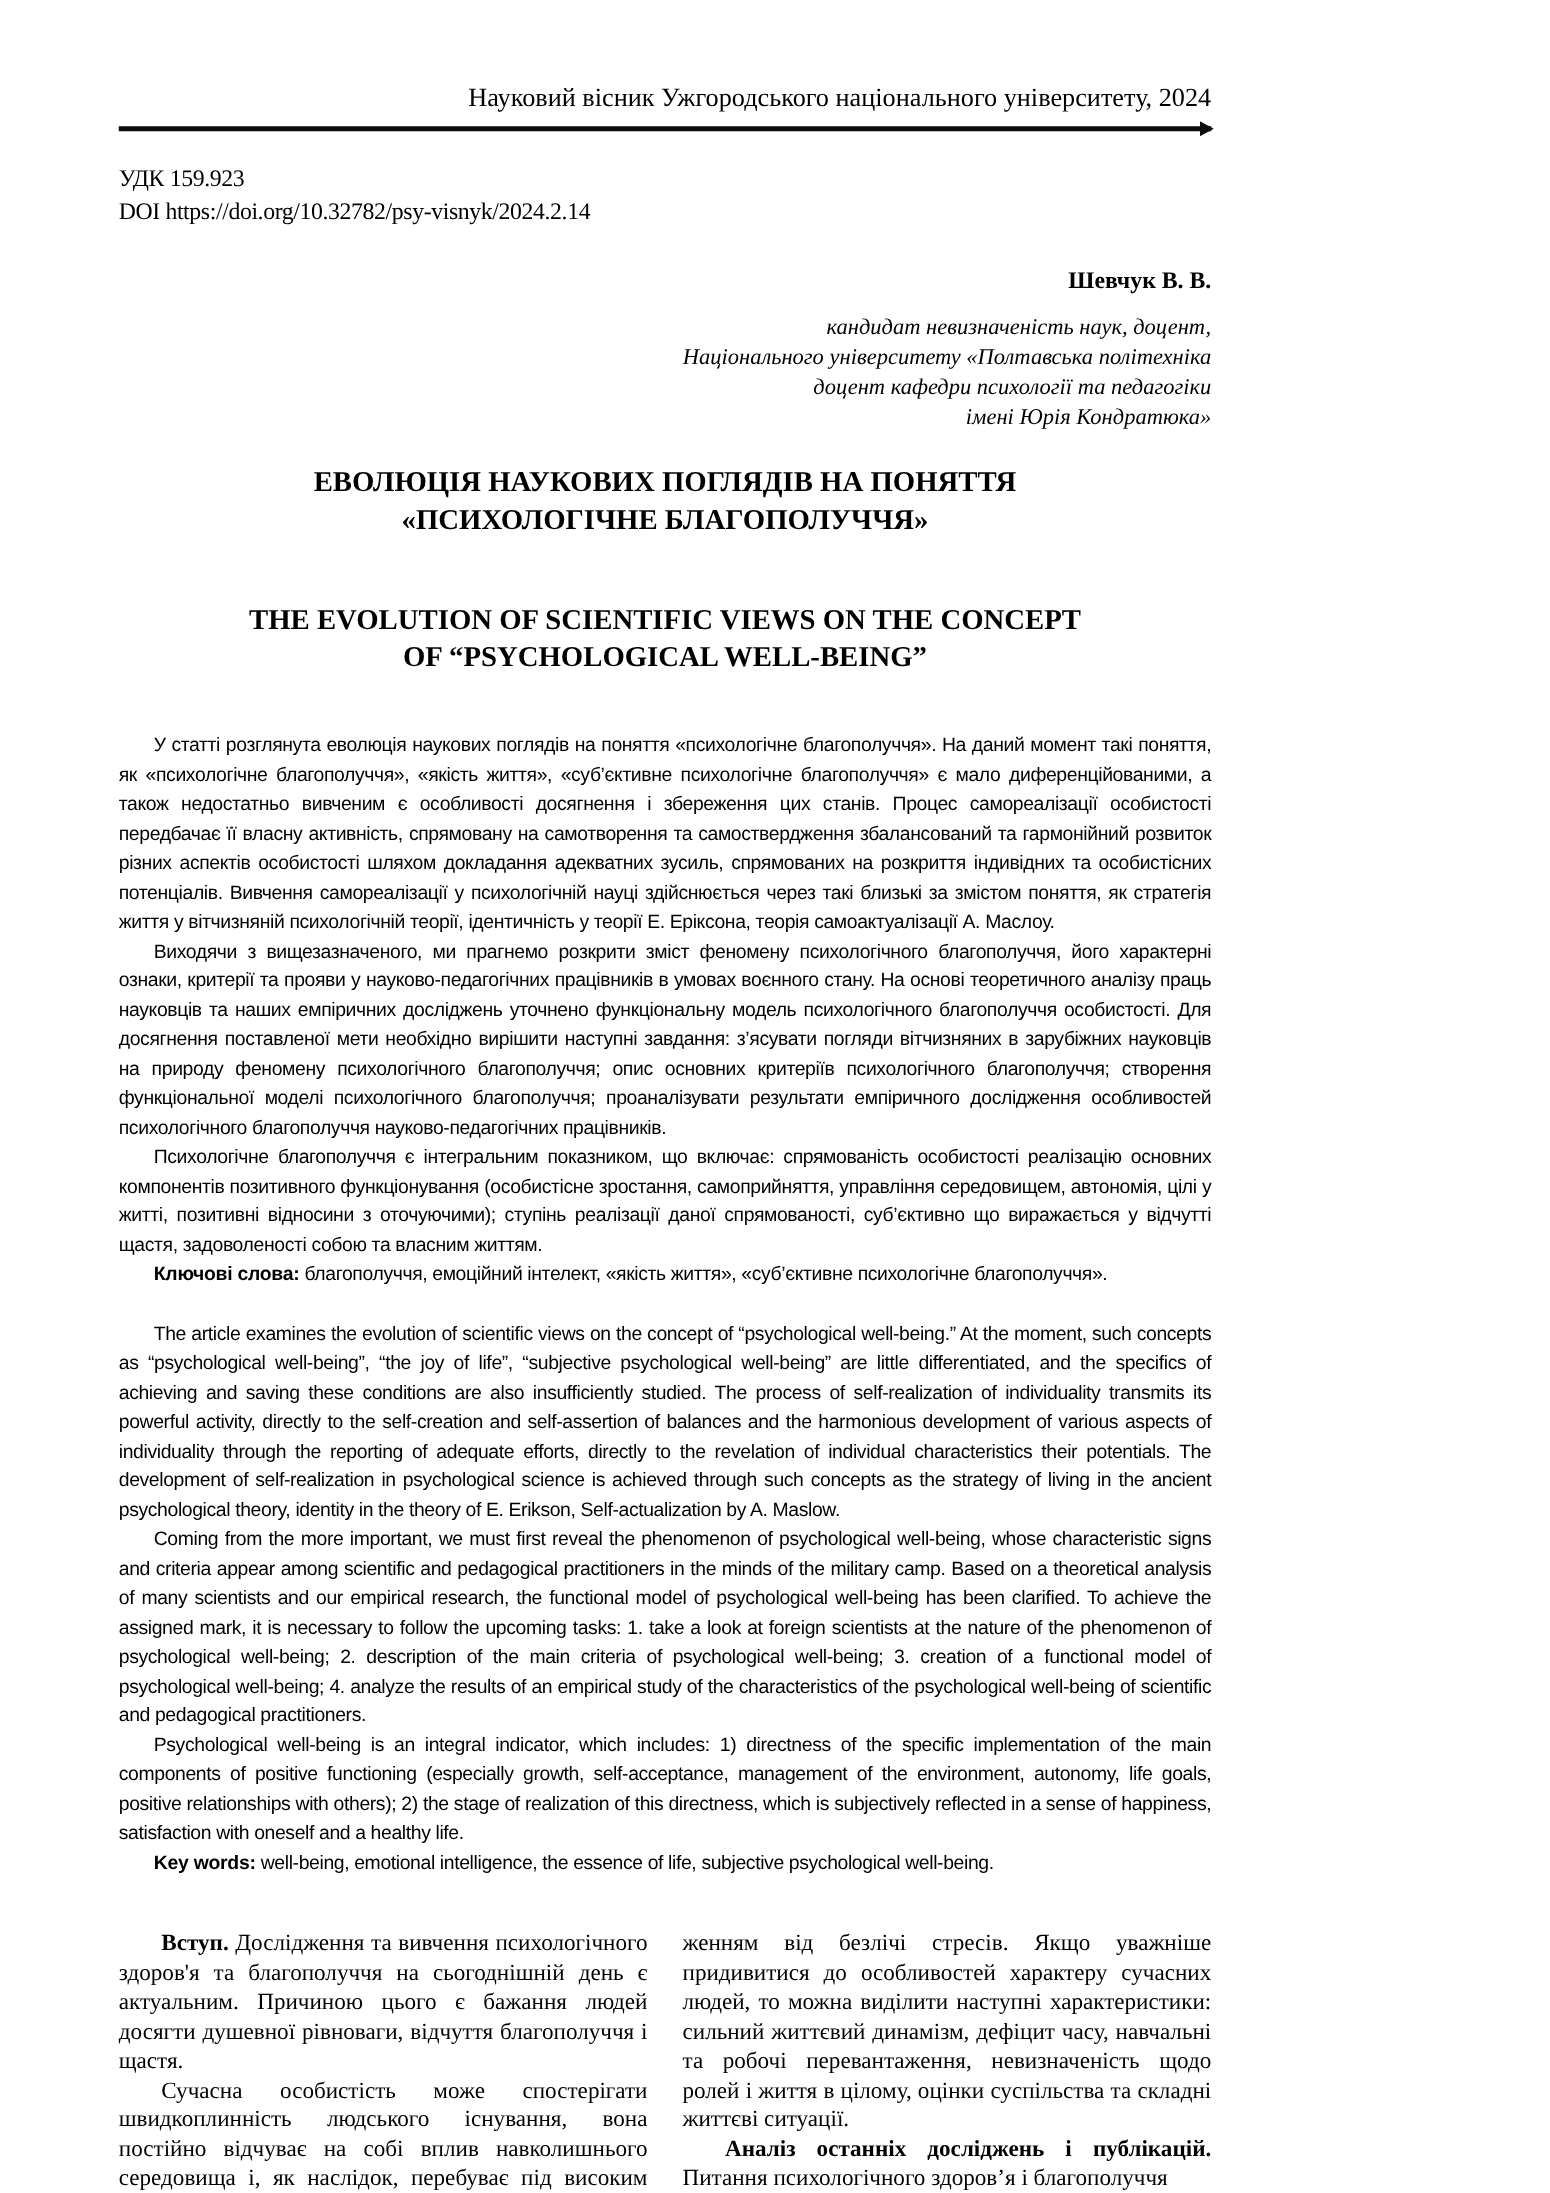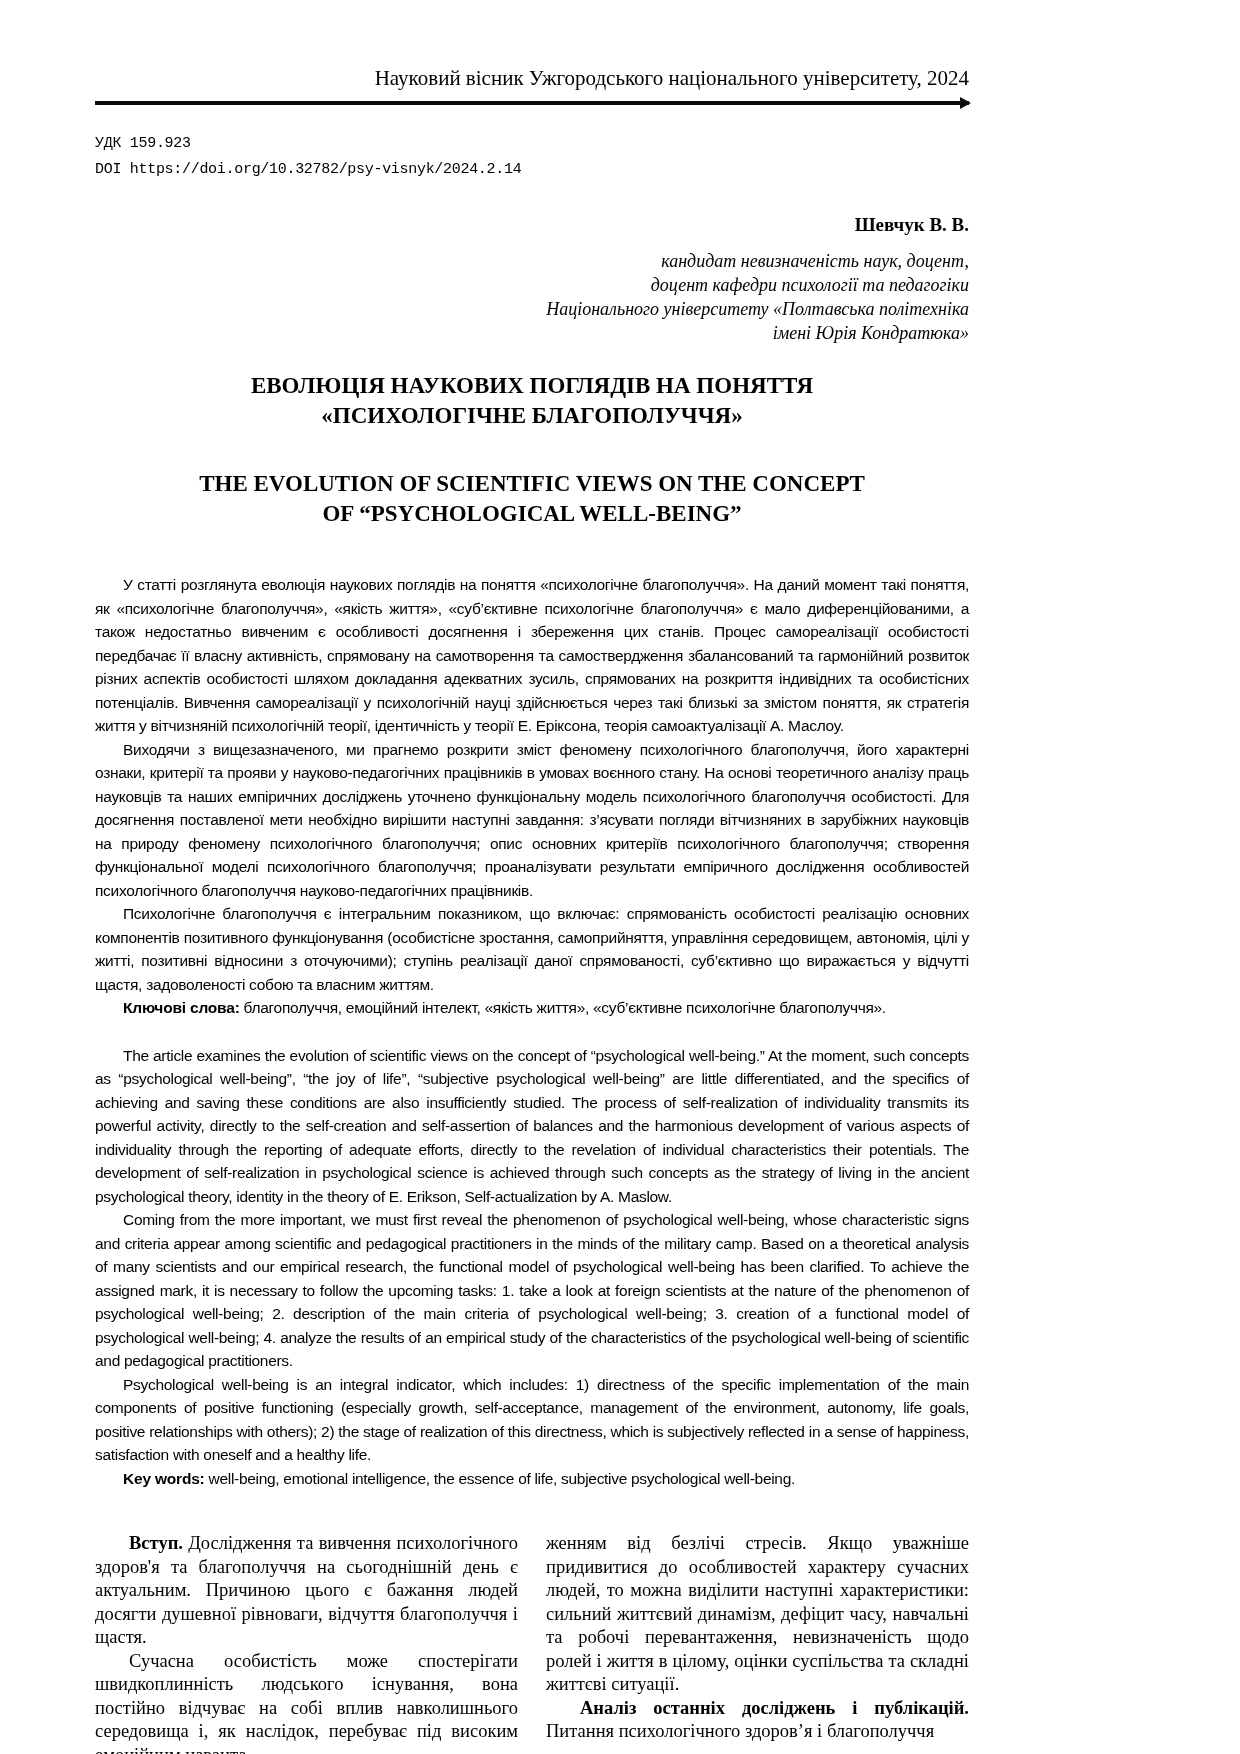--- a/index.html
+++ b/index.html
@@ -35,22 +35,22 @@
     right: -2px;
     top: 50%;
     transform: translateY(-50%);
     width: 0; height: 0;
     border-left: 11px solid #0d0d0d;
     border-top: 6px solid transparent;
     border-bottom: 6px solid transparent;
   }
   
   .meta {
-    font-family: Liberation Mono, monospace;
-    font-size: 15px;
+    font-family: Liberation Serif, serif;
+    font-size: 19px;
     letter-spacing: -0.3px;
     line-height: 26px;
     margin-bottom: 30px;
   }
   
   .author-block {
     text-align: right;
     margin-bottom: 24px;
     line-height: 24px;
   }
@@ -66,21 +66,21 @@
   
   .title-uk, .title-en {
     text-align: center;
     font-weight: bold;
     font-size: 23px;
     line-height: 30px;
     margin: 0 0 0 0;
     font-family: "Liberation Serif", serif;
   }
   .title-uk { margin-top: 26px; }
-  .title-en { margin-top: 38px; margin-bottom: 44px; }
+  .title-en { margin-top: 50px; margin-bottom: 44px; }
   
   .abstract {
     font-family: "Liberation Sans", sans-serif;
     font-size: 15.5px;
     letter-spacing: -0.3px;
     line-height: 23.5px;
     text-align: justify;
   }
   .abstract p {
     margin: 0;
@@ -121,22 +121,22 @@
   </header>
 
   <div class="meta">
     <div>УДК 159.923</div>
     <div>DOI https://doi.org/10.32782/psy-visnyk/2024.2.14</div>
   </div>
 
   <div class="author-block">
     <div class="author-name">Шевчук В. В.</div>
     <div class="author-line">кандидат невизначеність наук, доцент,</div>
+    <div class="author-line">Національного університету «Полтавська політехніка</div>
     <div class="author-line">доцент кафедри психології та педагогіки</div>
-    <div class="author-line">Національного університету «Полтавська політехніка</div>
     <div class="author-line">імені Юрія Кондратюка»</div>
   </div>
 
   <h1 class="title-uk">
     <span>ЕВОЛЮЦІЯ НАУКОВИХ ПОГЛЯДІВ НА ПОНЯТТЯ</span><br>
     <span>«ПСИХОЛОГІЧНЕ БЛАГОПОЛУЧЧЯ»</span>
   </h1>
 
   <h2 class="title-en">
     <span>THE EVOLUTION OF SCIENTIFIC VIEWS ON THE CONCEPT</span><br>

